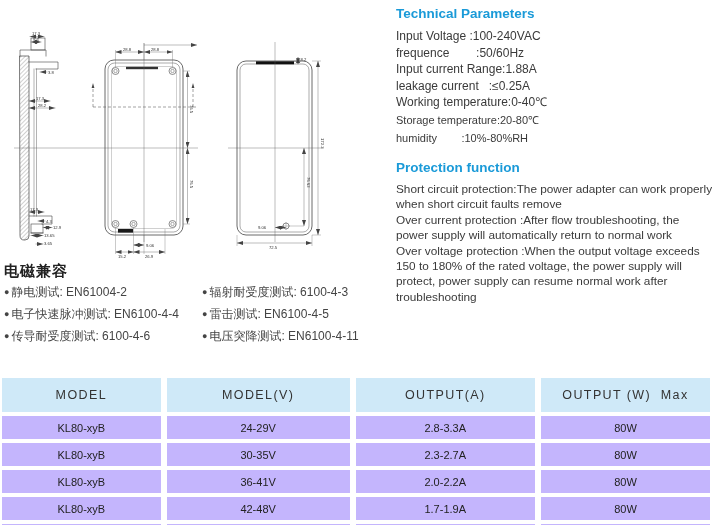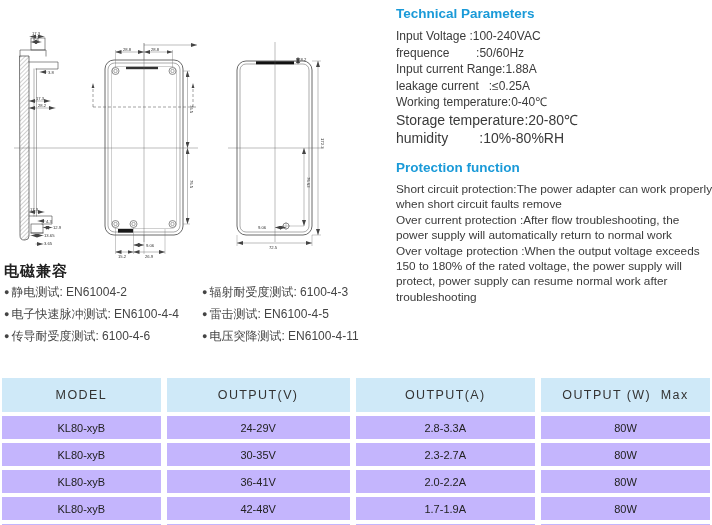--- a/index.html
+++ b/index.html
@@ -5,21 +5,21 @@
   html,body { margin:0; padding:0; background:#ffffff; }
   .page {
     position:relative; width:712px; height:525px; overflow:hidden;
     background:#ffffff; font-family:"Liberation Sans", sans-serif;padding-left:19px;
   }
 
   
   .tech-params { position:absolute; left:396px; top:6px; width:314px; }
   .sec-heading { margin:0 0 7px 0; font-size:13.5px; font-weight:bold; color:#1a9ad8; }
   .tp-line { font-size:12px; line-height:16.5px; color:#3a3a3a; white-space:pre; }
-  .tp-line.lg { font-size:14px; line-height:18px; }
+  .tp-line.lg { font-size:11px; line-height:18px; }
 
   .protection { position:absolute; left:396px; top:160px; width:318px; }
   .pf-line { font-size:11.8px; line-height:15.4px; color:#3a3a3a; }
 
   
   .emc { position:absolute; left:4px; top:262px; width:402px; }
   .emc-heading { margin:0 0 4px 0; font-size:15px; font-weight:bold; color:#222; letter-spacing:1px; }
   .emc-grid { display:grid; grid-template-columns:198px 1fr; row-gap:7px; }
   .emc-item { font-size:12px; line-height:15px; color:#444; }
   .emc-bullet { font-size:9px; color:#444; margin-right:2px; vertical-align:1px; }
@@ -196,21 +196,21 @@
       <div class="emc-item"><span class="emc-bullet">●</span><span>电子快速脉冲测试: EN6100-4-4</span></div>
       <div class="emc-item"><span class="emc-bullet">●</span><span>雷击测试: EN6100-4-5</span></div>
       <div class="emc-item"><span class="emc-bullet">●</span><span>传导耐受度测试: 6100-4-6</span></div>
       <div class="emc-item"><span class="emc-bullet">●</span><span>电压突降测试: EN6100-4-11</span></div>
     </div>
   </div>
 
   <div class="spec-table">
     <div class="t-row t-head">
       <div class="cell">MODEL</div>
-      <div class="cell">OUTPUT(V)</div>
+      <div class="cell">MODEL(V)</div>
       <div class="cell">OUTPUT(A)</div>
       <div class="cell">OUTPUT (W)  Max</div>
     </div>
     <div class="t-row">
       <div class="cell">KL80-xyB</div>
       <div class="cell">24-29V</div>
       <div class="cell">2.8-3.3A</div>
       <div class="cell">80W</div>
     </div>
     <div class="t-row">

